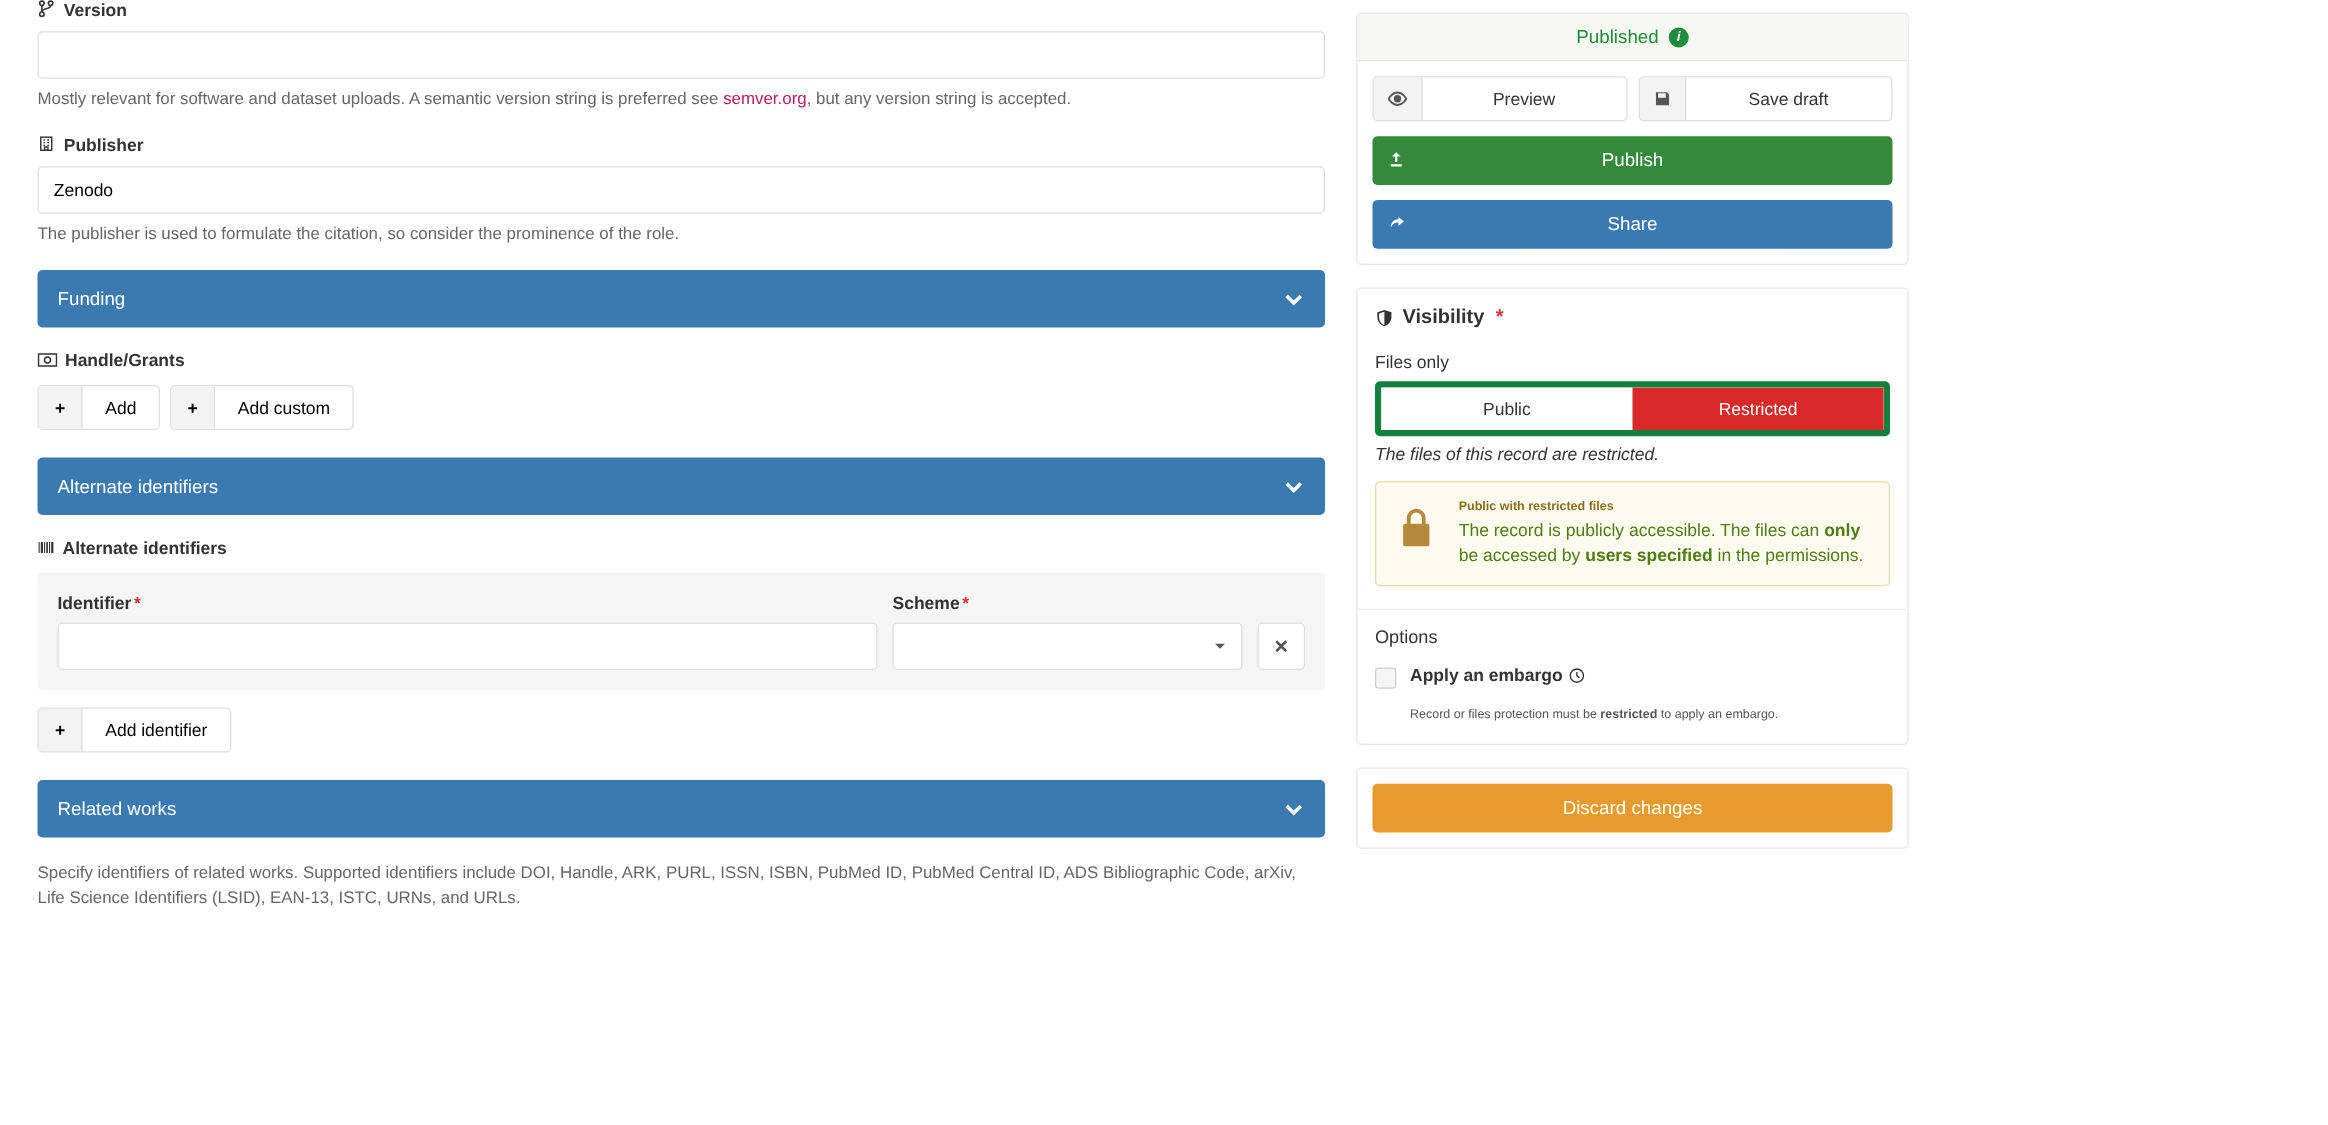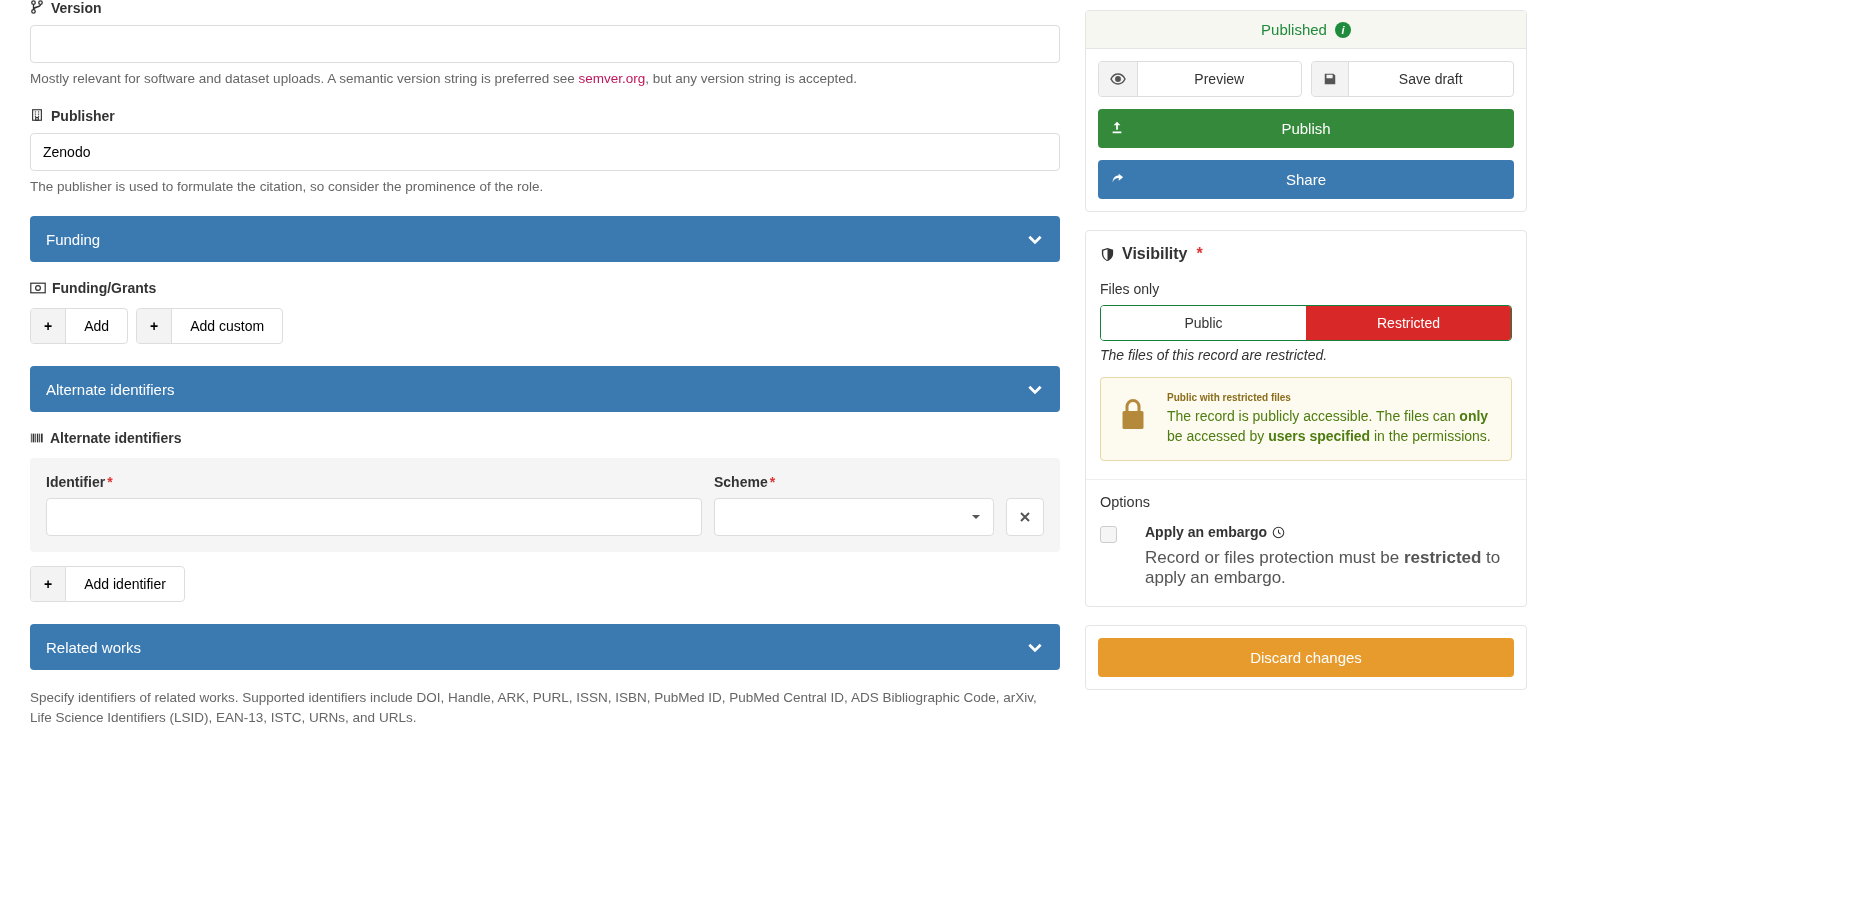--- a/index.html
+++ b/index.html
@@ -182,21 +182,21 @@
 .btn-green { background: #34893a; }
 .btn-blue { background: #3b7ab0; }
 
 .side-inner { padding: 14px 14px 18px 14px; }
 .vis-title {
   font-size: 16px; font-weight: 600;
   display: flex; align-items: center; gap: 7px;
   margin-bottom: 18px;
 }
 .vis-sub { font-size: 14px; margin-bottom: 8px; }
-.toggle-group { display: flex; border-radius: 4px; overflow: hidden; border: 1px solid #15803d; margin-bottom: 6px; }
+.toggle-group { display: flex; border-radius: 4px; overflow: hidden; border: 5px solid #15803d; margin-bottom: 6px; }
 .toggle-group .opt { flex: 1; text-align: center; padding: 9px; cursor: pointer; font-size: 14px; }
 .toggle-group .opt.active { background: #d82828; color: #fff; }
 .toggle-group .opt.inactive { background: #fff; }
 .note-italic { font-style: italic; font-size: 14px; margin-bottom: 14px; }
 
 .info-box {
   border: 1px solid #e8d9a8;
   background: #fdfaf0;
   border-radius: 4px;
   padding: 14px;
@@ -204,27 +204,27 @@
   gap: 16px;
   margin-bottom: 18px;
 }
 .lock-icon { width: 36px; height: 36px; flex-shrink: 0; margin-top: 4px; }
 .info-box h4 { color: #8a6d1a; font-size: 10px; margin-bottom: 4px; }
 .info-box p { font-size: 14px; color: #4d7c0f; line-height: 1.4; }
 .info-box b { font-weight: 700; }
 
 .divider { border-top: 1px solid #eee; margin: 0 -14px 14px -14px; }
 .opt-title { font-size: 14.5px; margin-bottom: 14px; }
-.embargo-row { display: flex; gap: 28px; align-items: flex-start; }
+.embargo-row { display: flex; gap: 11px; align-items: flex-start; }
 .checkbox-sq {
   width: 17px; height: 17px; border: 1px solid #ccc; border-radius: 3px;
   flex-shrink: 0; margin-top: 2px; background: #f5f5f5;
 }
 .embargo-txt .t1 { font-weight: 600; font-size: 14px; display: flex; align-items: center; gap: 5px; }
-.embargo-txt .t2 { font-size: 17px; color: #555; margin-top: 8px; }
+.embargo-txt .t2 { font-size: 10px; color: #555; margin-top: 18px; }
 
 .discard-btn {
   background: #e79b2d;
   color: #fff;
   text-align: center;
   padding: 11px;
   border-radius: 4px;
   font-size: 15px;
   cursor: pointer;
 }
@@ -271,21 +271,21 @@
       <span>Funding</span>
       <svg class="chevron" viewBox="0 0 16 16" fill="none" stroke="#fff" stroke-width="2.5">
           <path d="M3 6l5 5 5-5"></path>
         </svg>
     </div>
     <div class="sub-label">
       <svg width="16" height="12" viewBox="0 0 20 14" fill="none" stroke="currentColor" stroke-width="1.5">
           <rect x="1" y="1" width="18" height="12"></rect>
           <circle cx="10" cy="7" r="3"></circle>
         </svg>
-      <span>Funding/Grants</span>
+      <span>Handle/Grants</span>
     </div>
     <button class="btn-add">
       <span class="plus-box">+</span>
       <span class="label">Add</span>
     </button>
     <button class="btn-add">
       <span class="plus-box">+</span>
       <span class="label">Add custom</span>
     </button>
 

